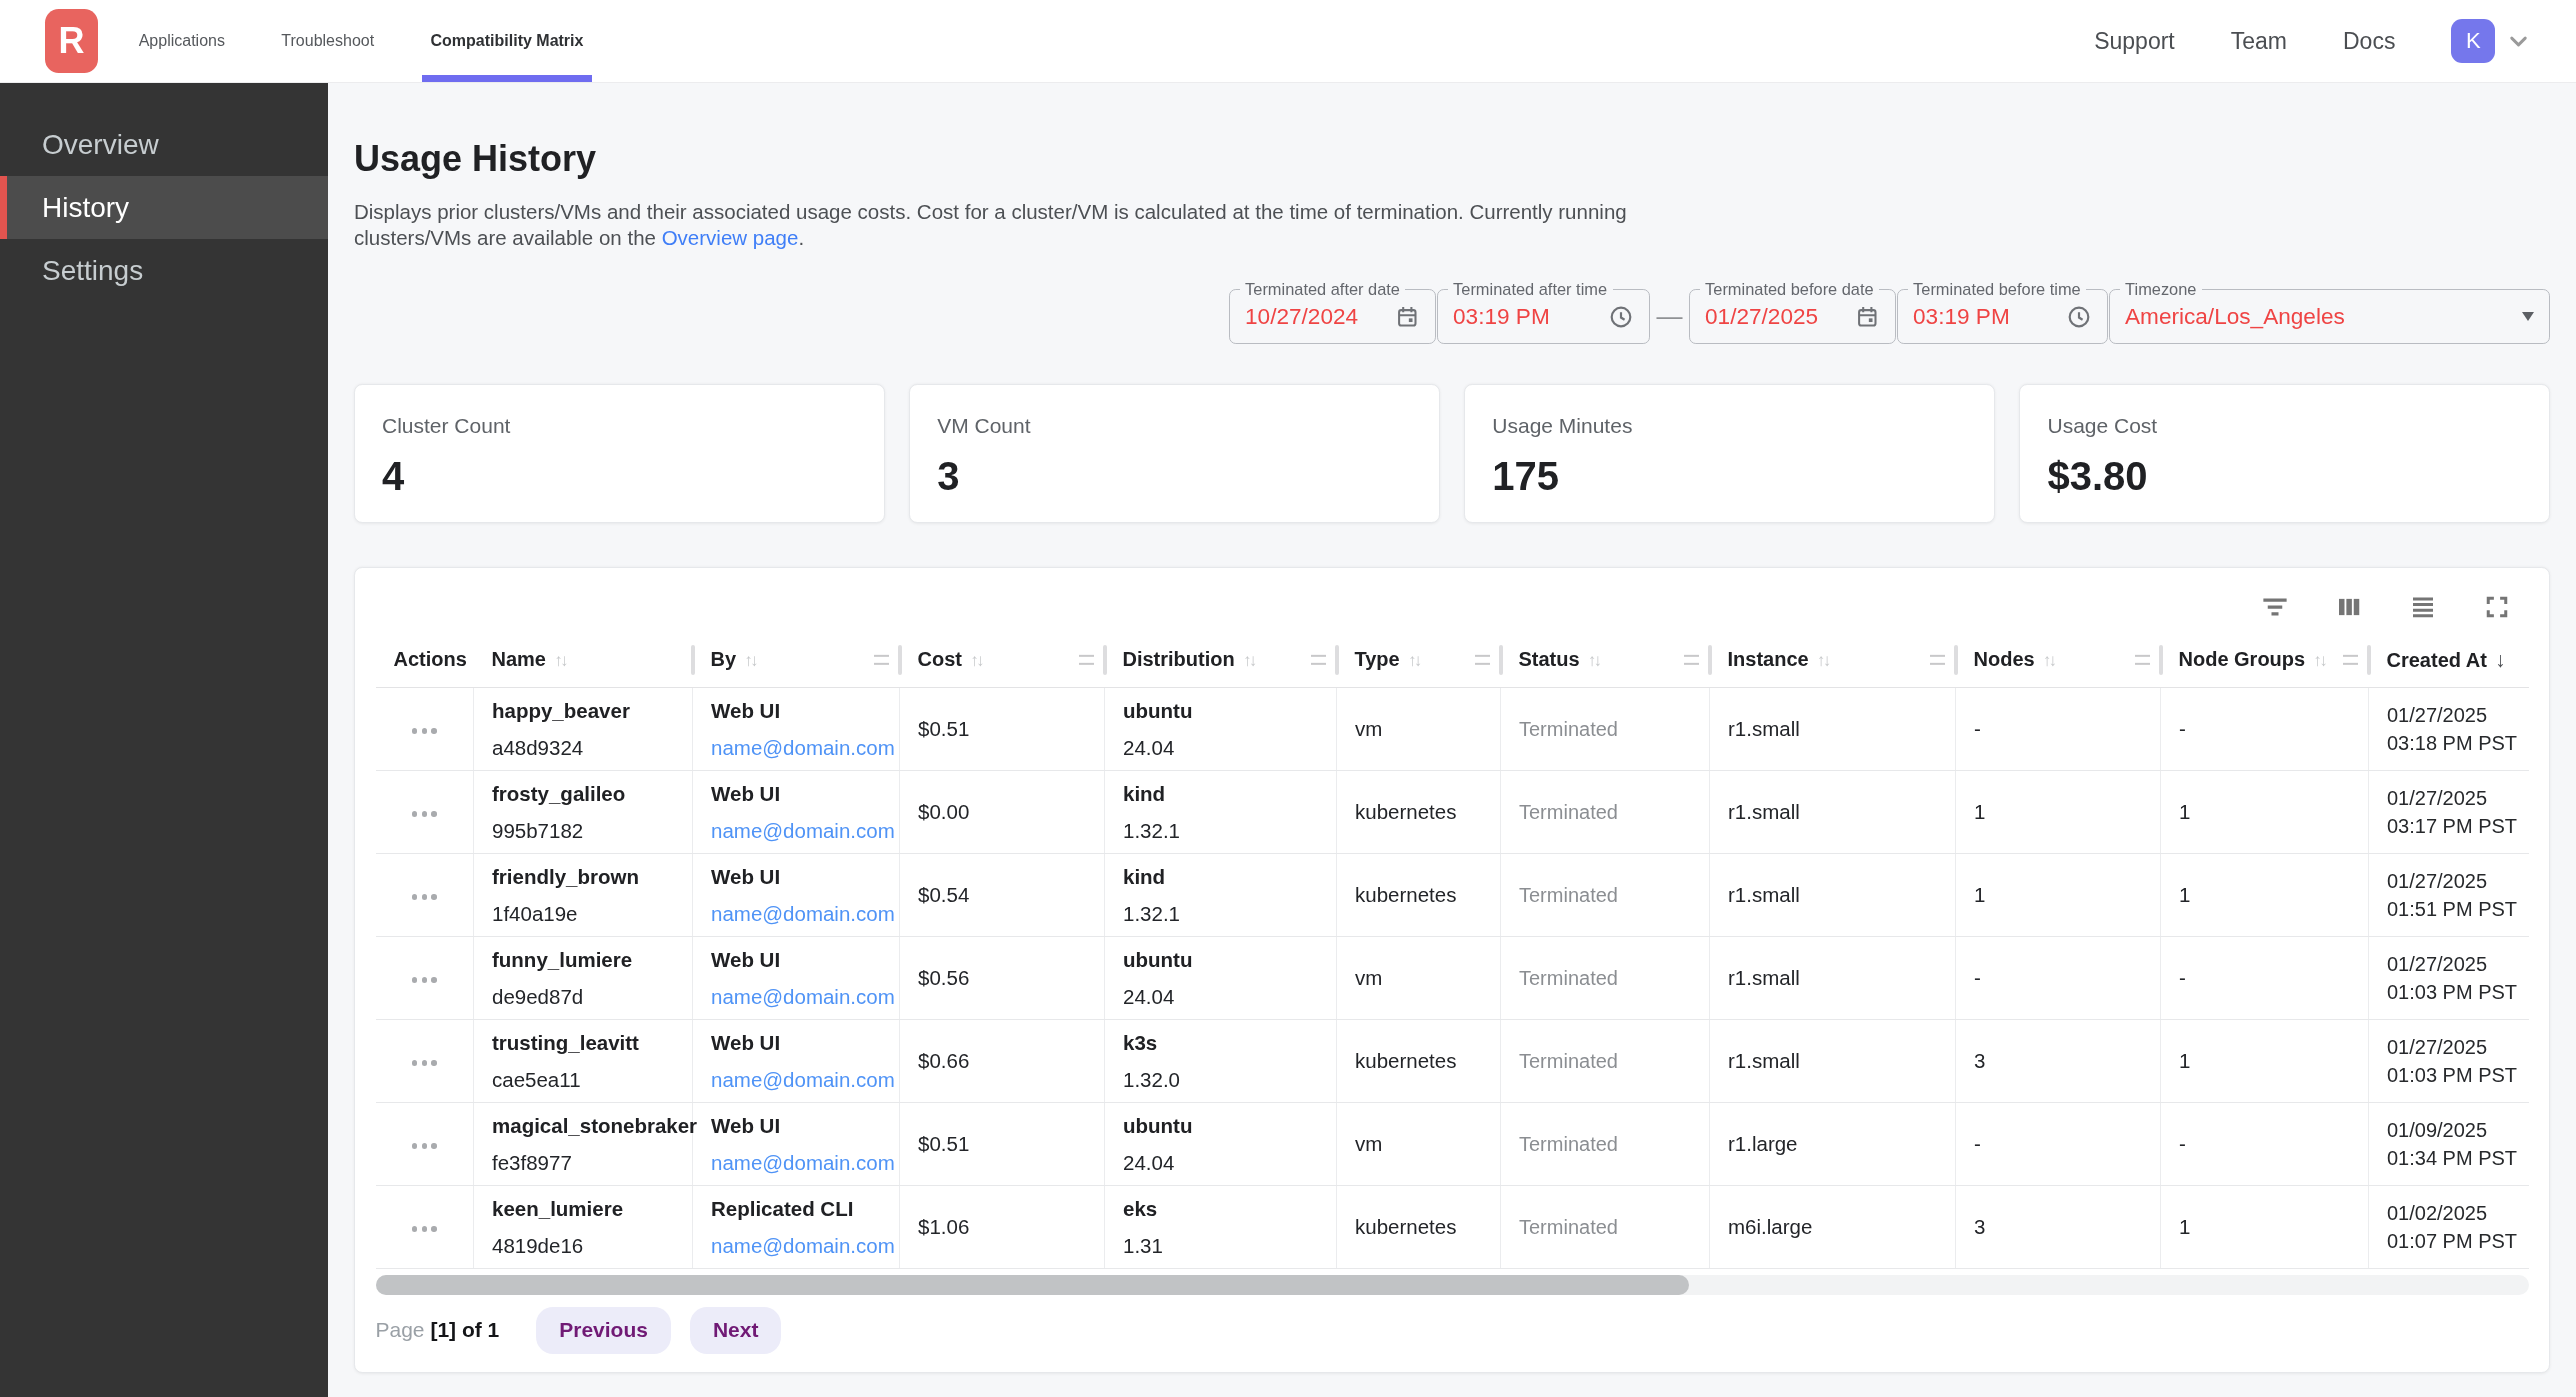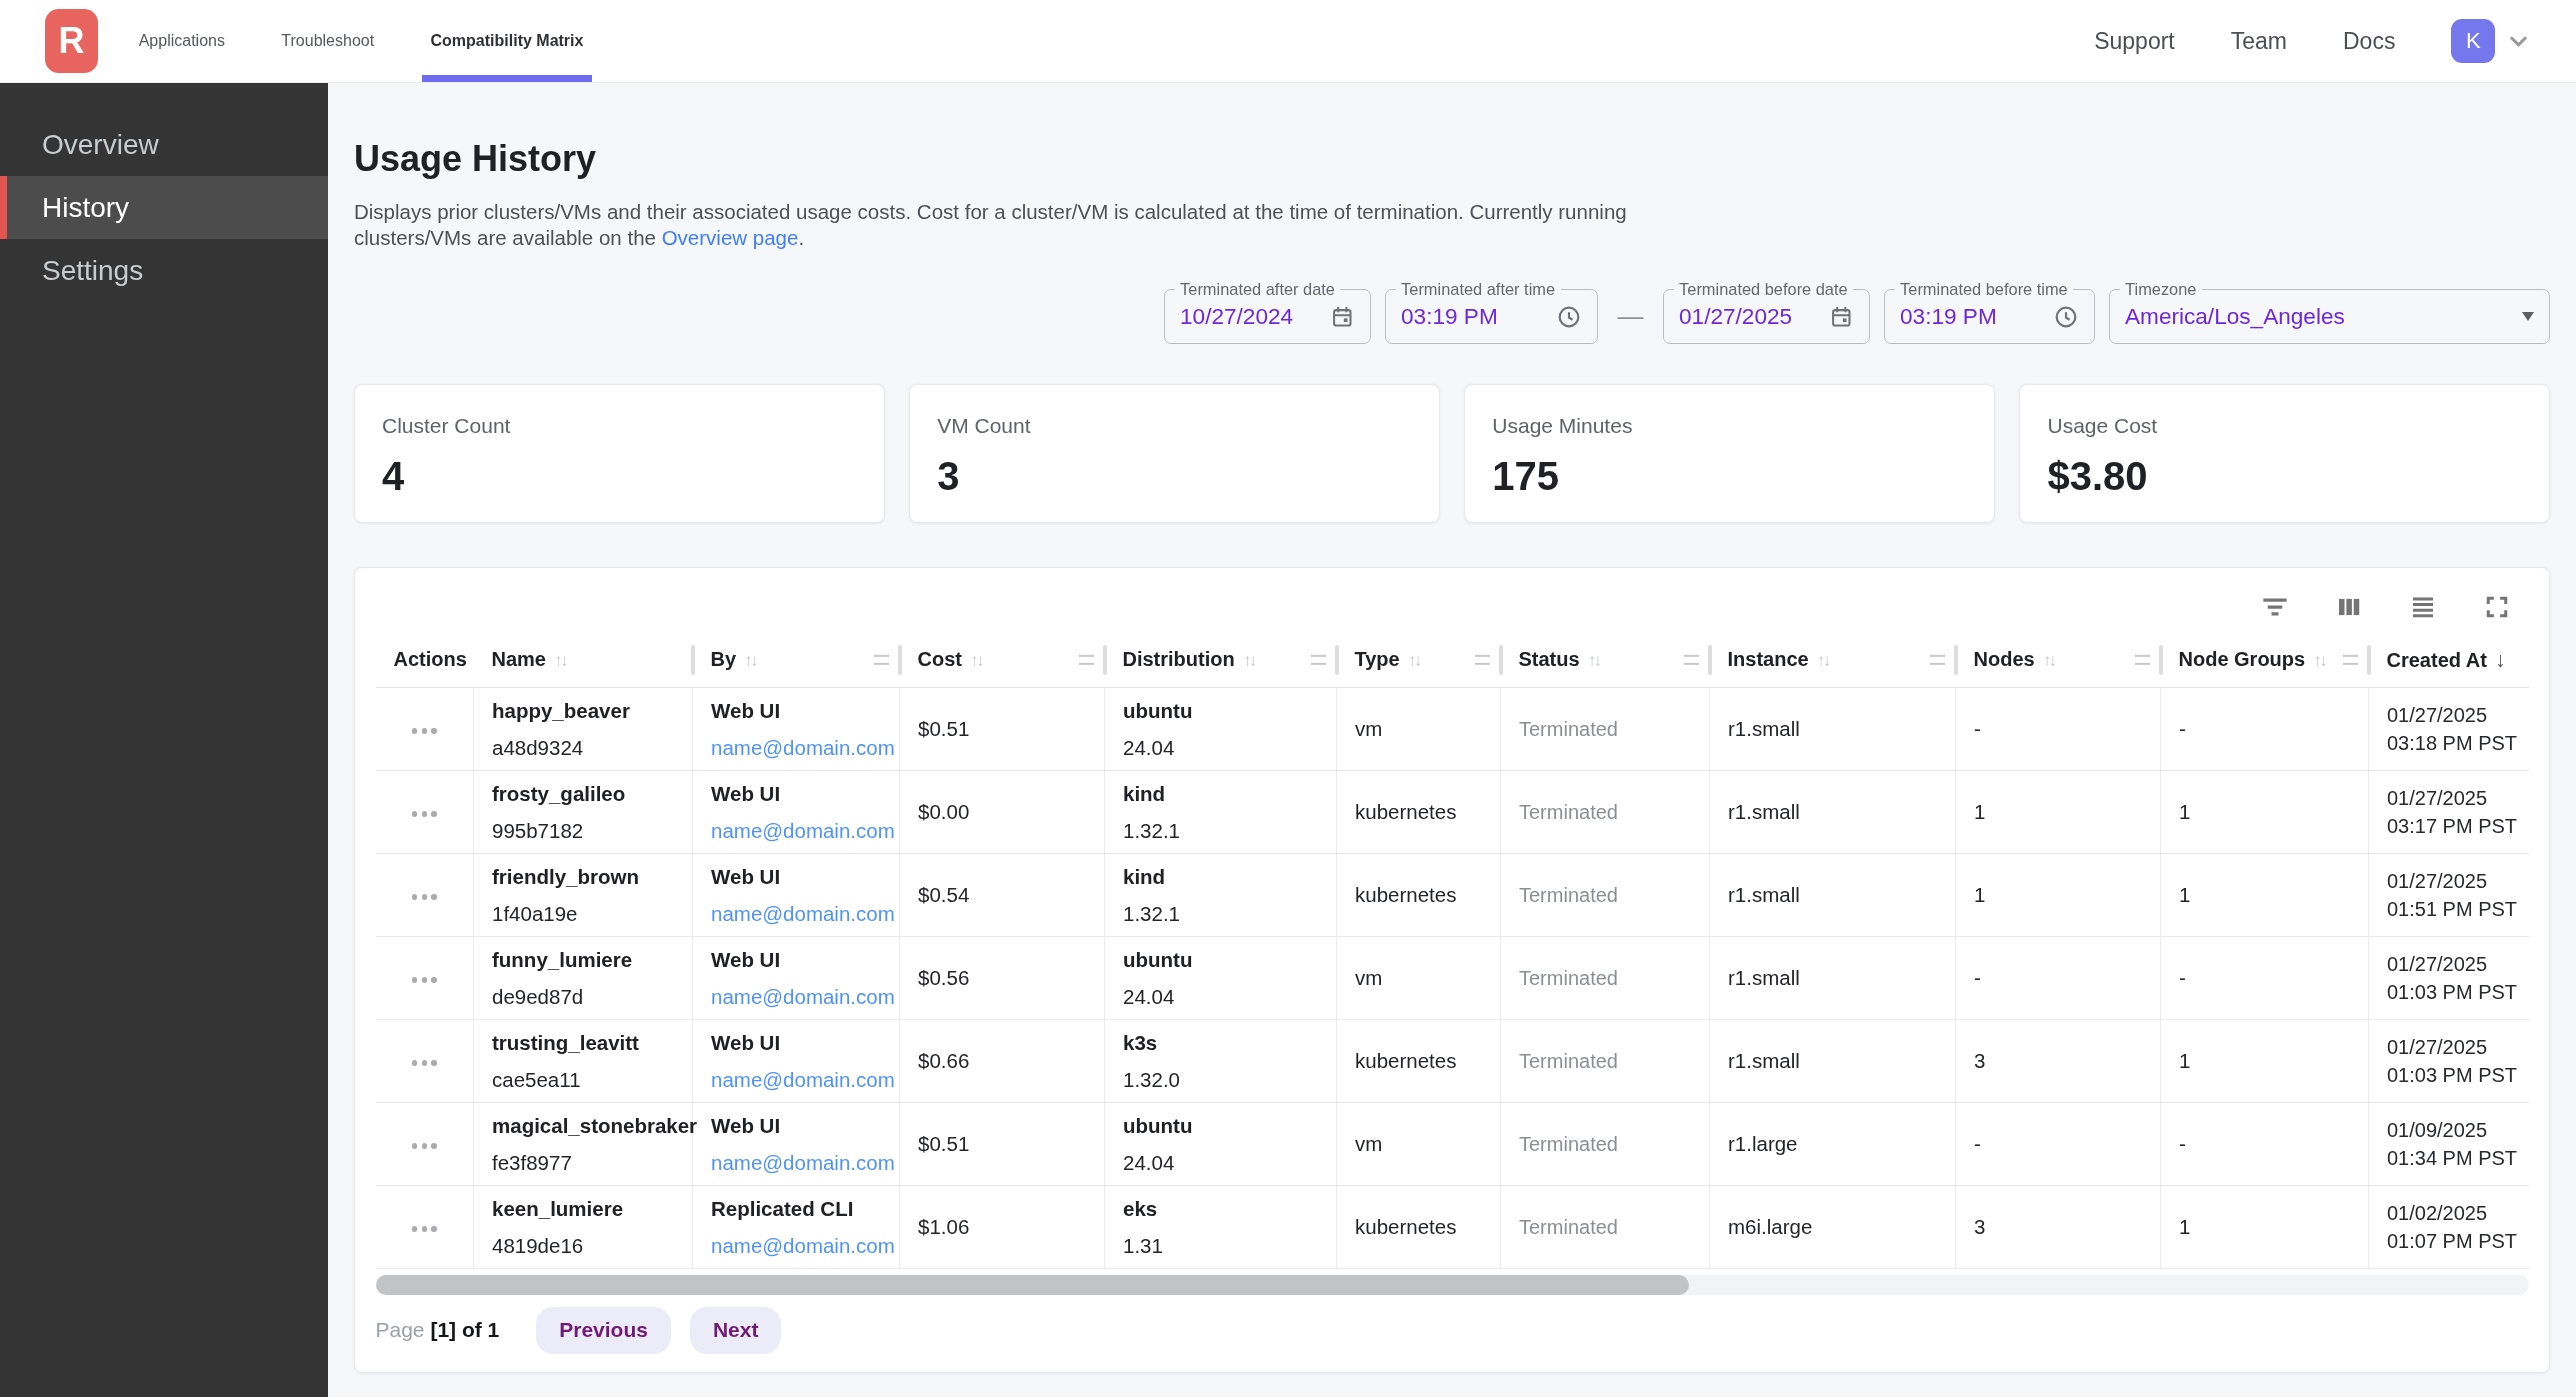--- a/index.html
+++ b/index.html
@@ -29,24 +29,24 @@
   .side-item{height:63px;display:flex;align-items:center;padding-left:42px;font-size:28px;color:#c7cdd0;position:relative;cursor:pointer}
   .side-item.active{background:#4c4c4c;color:#fff}
   .side-item.active::before{content:"";position:absolute;left:0;top:0;bottom:0;width:6.8px;background:var(--sidebar-accent)}
   .main{flex:1;padding:0 26px;background:#f6f7f9;min-width:0}
 
   .title{margin-top:55px;font-size:36px;color:#202124;font-weight:700}
   .desc{margin-top:19px;font-size:20.5px;line-height:26px;color:#4d5054}
   .desc a{color:var(--link);text-decoration:none;cursor:pointer}
 
   
-  .filters{margin-top:38px;display:flex;justify-content:flex-end;align-items:center;gap:14px}
+  .filters{margin-top:38px;display:flex;justify-content:flex-end;align-items:center;gap:1px}
   .finput{position:relative;height:55px;border:1.4px solid #b9bcc2;border-radius:6.8px;display:flex;align-items:center;padding:0 15px;background:transparent;cursor:pointer}
   .flabel{position:absolute;top:-10.3px;left:9.6px;font-size:16.4px;color:#64676d;background:#f6f7f9;padding:0 5.5px;white-space:nowrap}
-  .fvalue{font-size:22.6px;color:#6d28d9;white-space:nowrap}
+  .fvalue{font-size:22.6px;color:#ef4444;white-space:nowrap}
   .ficon{margin-left:auto;display:flex;padding-left:13.7px}
   .w-d1{width:207px}.w-t1{width:213px}.w-d2{width:207px}.w-t2{width:211px}.w-tz{width:441px}
   .fdash{font-size:26px;color:#8f9194;margin:0 5.5px}
   .caret{margin-left:auto;width:0;height:0;border-left:6.8px solid transparent;border-right:6.8px solid transparent;border-top:9px solid #5c5f64}
 
   
   .stats{margin-top:40px;display:flex;gap:24.6px}
   .stat-card{flex:1;height:139px;background:#fff;border:0.7px solid #e6e8eb;border-radius:8.2px;box-shadow:0 0.7px 2.7px rgba(60,64,67,.08);padding:29px 27px 0}
   .stat-label{font-size:21px;color:#5f6368}
   .stat-value{margin-top:16.4px;font-size:40px;font-weight:700;color:#202124}

